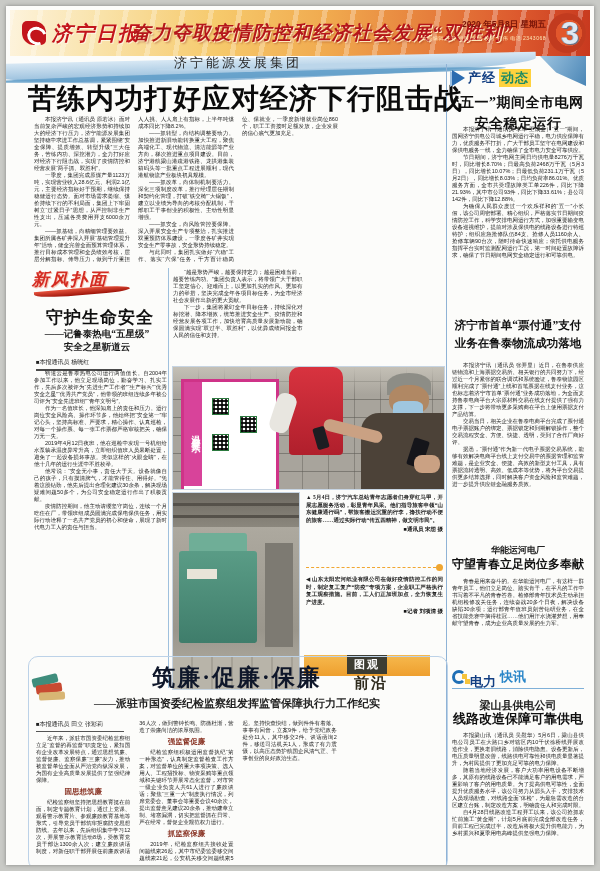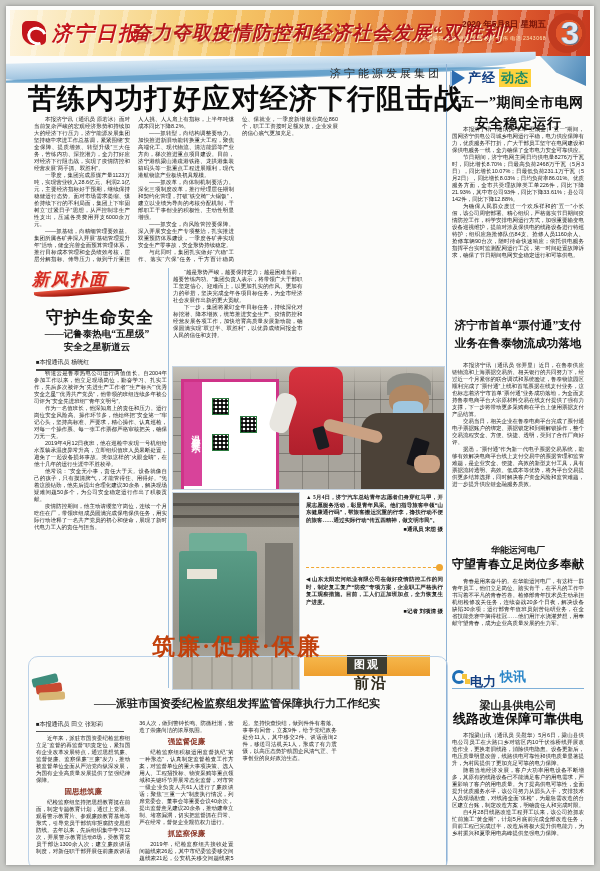--- a/index.html
+++ b/index.html
@@ -25,21 +25,21 @@
   .sw2{position:absolute;left:-20px;top:66px;width:520px;height:6px;background:#5e9cc8;border-radius:50%;transform:rotate(-1.6deg);opacity:.85;}
   .sw3{position:absolute;left:150px;top:58px;width:300px;height:5px;background:#bcd6ea;border-radius:50%;transform:rotate(-1.2deg);}
   .corner-wedge{position:absolute;right:8px;top:50px;width:46px;height:30px;background:linear-gradient(120deg,#9ec4e0,#4a86b6);clip-path:polygon(0 0,100% 0,100% 100%,35% 55%);}
 
   
   .tiny p{margin:0;text-indent:2em;text-align:justify;font-size:5.5px;line-height:7px;color:#1c1c1c;}
   .tiny{overflow:hidden;}
   .serif{font-family:"Liberation Serif","DejaVu Serif",serif;}
 
   
-  .main-kicker{position:absolute;left:28px;top:60px;width:408px;text-align:right;font-size:11px;color:#2a2a2a;letter-spacing:3px;font-family:"Liberation Serif","DejaVu Serif",serif;}
+  .main-kicker{position:absolute;left:28px;top:48px;width:408px;text-align:center;font-size:13px;color:#2a2a2a;letter-spacing:3px;font-family:"Liberation Serif","DejaVu Serif",serif;}
   .main-headline{position:absolute;left:22px;top:74px;width:420px;text-align:center;font-size:28px;font-weight:900;color:#0b0b0b;letter-spacing:1px;white-space:nowrap;}
   .main-body{position:absolute;left:28px;top:110px;width:408px;height:148px;column-count:4;column-gap:8px;column-fill:auto;}
   .main-body-cont{position:absolute;left:167px;top:263px;width:269px;height:93px;column-count:2;column-gap:10px;column-fill:auto;}
 
   
   .vline-right{position:absolute;left:440px;top:58px;height:806px;border-left:1px solid #8fb3d6;}
   .vline-mid{position:absolute;left:162px;top:262px;height:420px;border-left:1px solid #9fc0dd;}
 
   
   .sb-badge{position:absolute;left:26px;top:262px;width:110px;height:34px;}
@@ -85,21 +85,21 @@
   .dash-div{position:absolute;left:300px;top:561px;width:130px;border-top:1.5px dashed #f0a630;}
   .dash-div:after{content:"";position:absolute;right:-7px;top:-4px;width:7px;height:7px;border-radius:50%;background:#f0a630;}
   .photo-label{position:absolute;left:298px;top:649px;width:126px;height:21px;background:linear-gradient(#f6b94e,#ee9f2e);display:flex;align-items:center;flex-direction:column;}
   .photo-label .dark{background:#3d3d33;color:#fff;font-size:11px;font-weight:bold;padding:2px 7px;letter-spacing:2px;}
   .photo-label .script{font-family:"Liberation Serif","DejaVu Serif",serif;font-weight:900;font-size:15px;color:#2e2a1c;margin-left:8px;letter-spacing:2px;}
 
   
   .bot-box{position:absolute;left:22px;top:650px;width:418px;height:212px;border:1px solid #bcd2e8;border-radius:10px;}
   .deco-books{position:absolute;left:26px;top:656px;width:34px;height:38px;}
   .deco-books i{position:absolute;display:block;border-radius:2px;}
-  .bot-headline{position:absolute;left:28px;top:625px;width:406px;text-align:center;font-size:23px;font-weight:900;color:#c2410c;font-family:"Liberation Serif","DejaVu Serif",serif;letter-spacing:2px;}
+  .bot-headline{position:absolute;left:28px;top:656px;width:406px;text-align:center;font-size:23px;font-weight:900;color:#0f172a;font-family:"Liberation Serif","DejaVu Serif",serif;letter-spacing:2px;}
   .bot-sub{position:absolute;left:28px;top:690px;width:406px;text-align:center;font-size:11px;font-weight:bold;color:#222;font-family:"Liberation Serif","DejaVu Serif",serif;}
   .bot-body{position:absolute;left:30px;top:714px;width:404px;height:144px;column-count:4;column-gap:9px;column-fill:auto;}
   .bot-body .byline{font-size:6px;color:#222;border-bottom:1.5px solid #555;padding-bottom:2px;margin-bottom:3px;width:88px;}
   .bot-body h4{margin:3px 0 2px;text-align:center;font-size:7.5px;color:#8a3526;font-family:"Liberation Serif","DejaVu Serif",serif;}
 
   
   .rc{position:absolute;left:446px;width:132px;}
   .rc-badge{top:62px;height:20px;display:flex;align-items:center;gap:3px;}
   .tri-icon{width:0;height:0;border-top:8px solid transparent;border-bottom:8px solid transparent;border-left:13px solid #2b6cb0;filter:drop-shadow(-2px 1px 0 #9cc0e2);}
   .rc-badge .b1{font-size:13px;font-weight:900;color:#123e82;letter-spacing:1px;}

